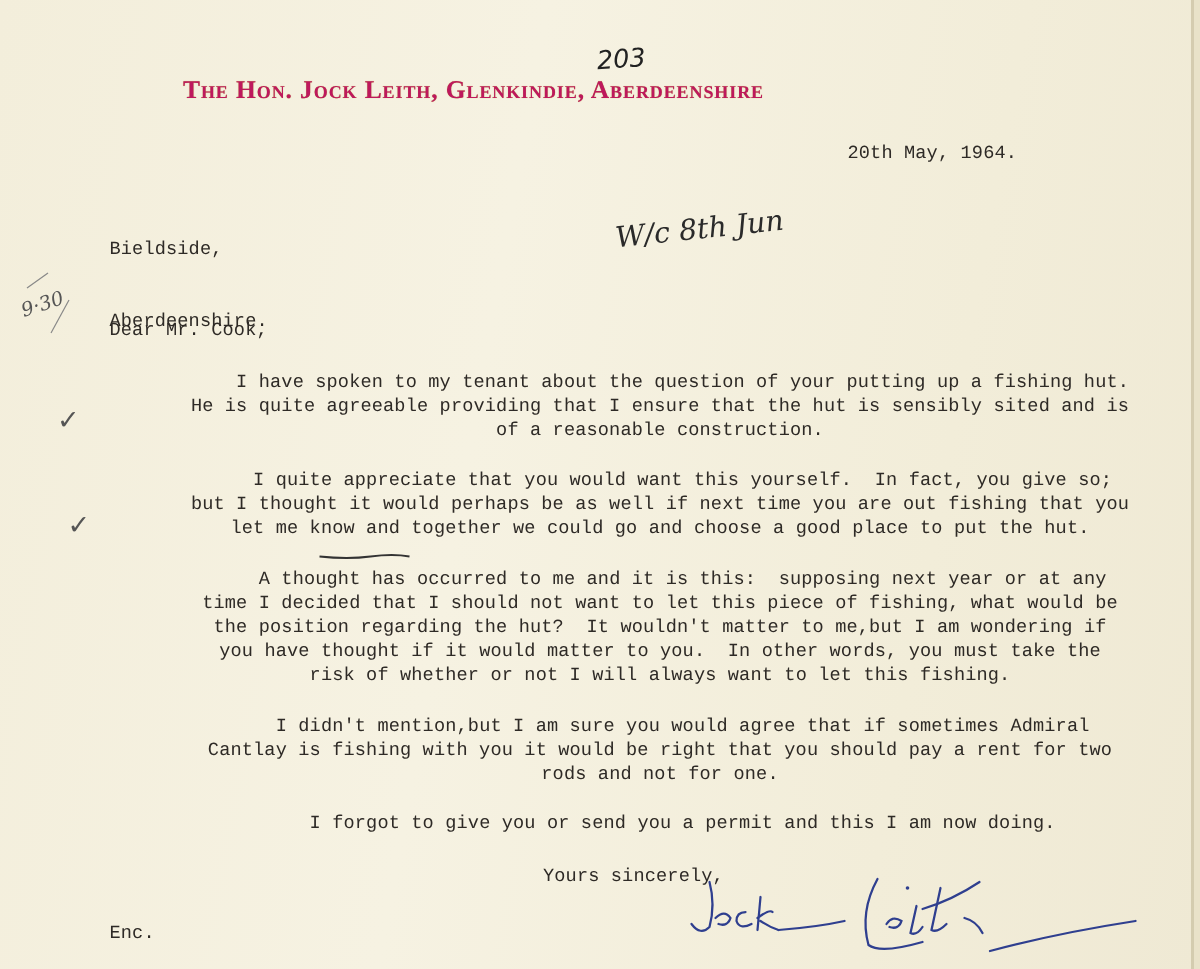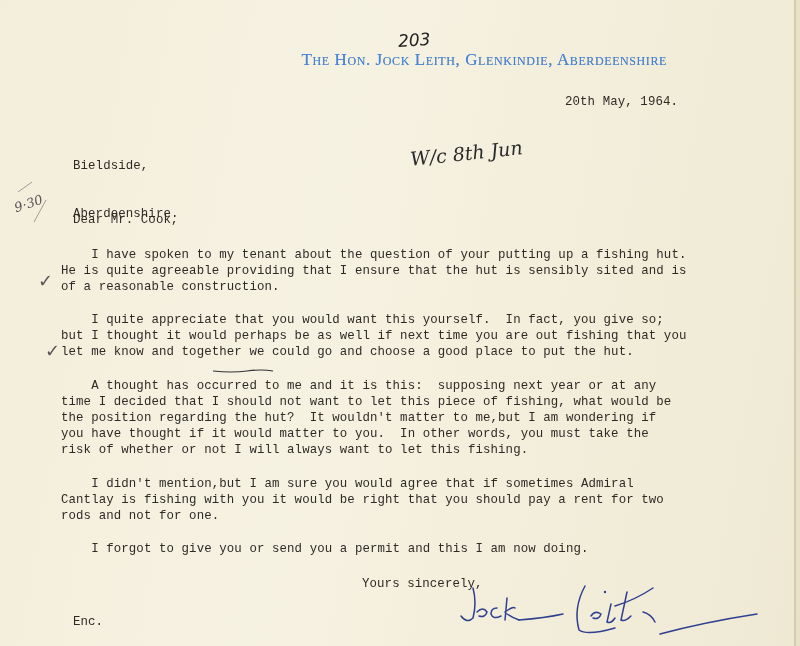--- a/index.html
+++ b/index.html
@@ -7,34 +7,33 @@
     width:800px; height:646px; overflow:hidden; position:relative;
     background: linear-gradient(100deg, #f3eedb 0%, #f6f2e2 40%, #f2edd9 75%, #efe9d4 100%);
     font-family: "Liberation Mono", "DejaVu Sans Mono", monospace;
     color:#2e2a26;
   }
   .edge { position:absolute; top:0; right:4px; width:2px; height:646px; background:#c9bf9f; opacity:.7; }
   .edge2 { position:absolute; top:0; right:0; width:4px; height:646px; background:#e9e2c9; }
   .letterhead {
     position:absolute; left:122px; top:50px; width:545px;
     font-family: "Liberation Serif", "DejaVu Serif", serif;
-    font-weight:normal; font-size:17px; letter-spacing:0.6px;
-    color:#3b82f6; font-variant: small-caps; white-space:nowrap;
+    font-weight:bold; font-size:17px; letter-spacing:0.6px;
+    color:#be185d; font-variant: small-caps; white-space:nowrap;
     text-shadow: 0 0 0.5px #b8a84a;
-    text-align: right;
   }
   .pageno {
     position:absolute; left:398px; top:30px;
     font-family: "DejaVu Sans", sans-serif; font-style:italic; font-size:17px; color:#222; transform:rotate(-4deg);
   }
   .typed { position:absolute; font-size:12.4px; line-height:16px; white-space:pre; letter-spacing:0.1px; }
   .date { left:565px; top:94px;text-align:center; }
   .addr { left:73px; top:126px; }
   .salut { left:73px; top:212px; }
-  .para { left:61px; width:700px; }
+  .para { left:90px; width:700px;text-align:center; }
   .p1 { top:247px; }
   .p2 { top:312px; }
   .p3 { top:378px; }
   .p4 { top:476px; }
   .p5 { top:541px; }
   .closing { left:362px; top:576px;font-family:Liberation Mono, monospace; }
   .enc { left:73px; top:614px; }
   .hand { position:absolute; font-family:"DejaVu Serif", serif; font-style:italic; color:#2a2a2a; }
   .note-wc { left:410px; top:142px; font-size:19px; transform:rotate(-6deg); }
   .note-margin { left:14px; top:196px; font-size:13px; color:#555; transform:rotate(-18deg); }

